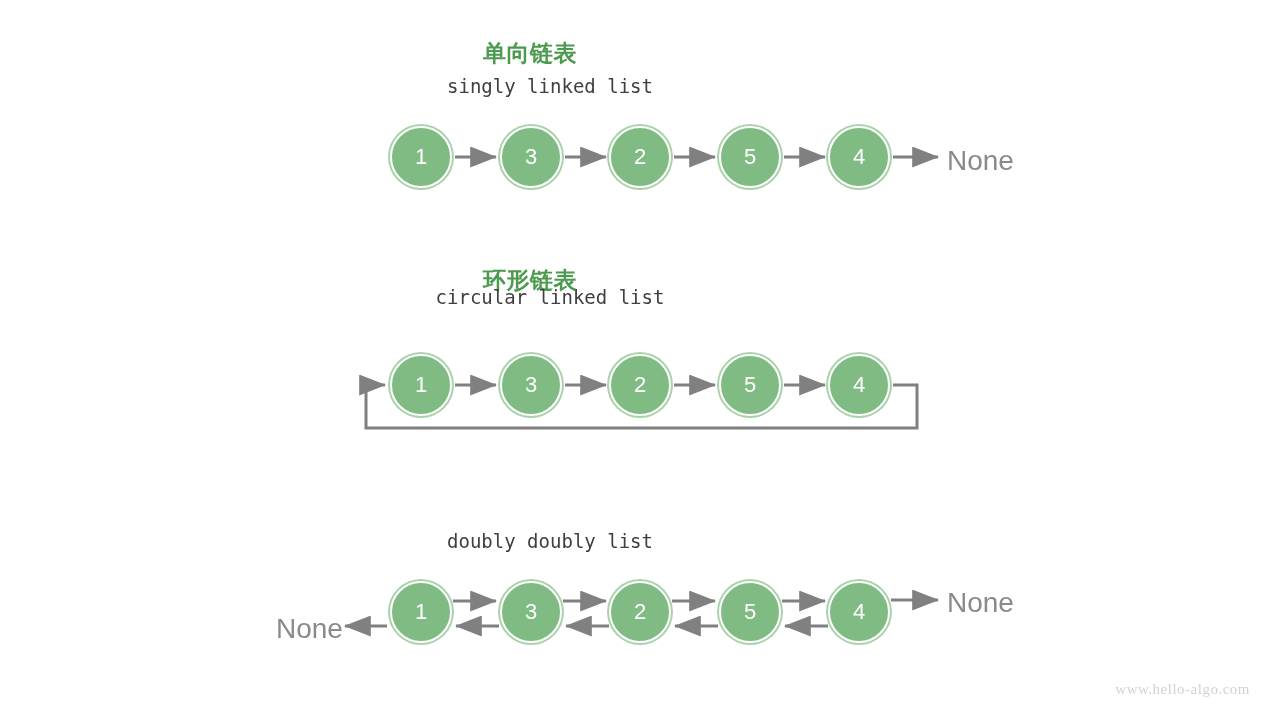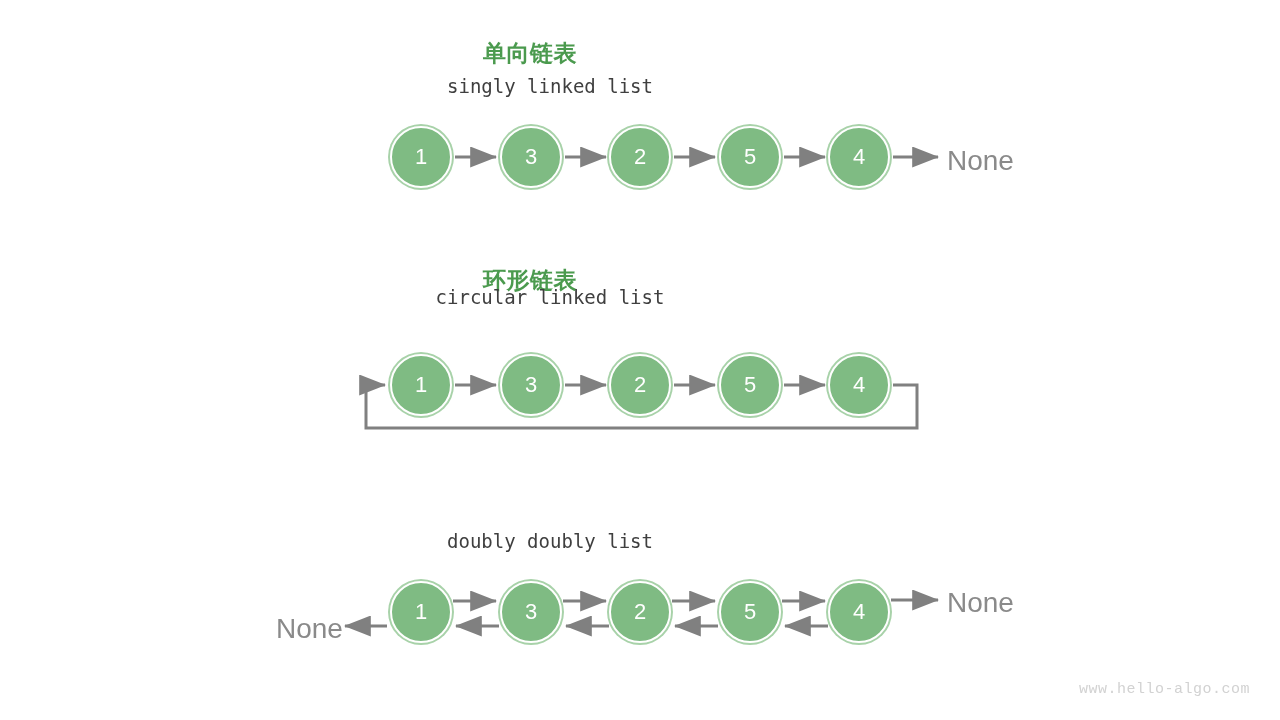--- a/index.html
+++ b/index.html
@@ -73,21 +73,21 @@
     font-size: 28px;
     font-family: "Liberation Sans", sans-serif;
     white-space: nowrap;
   }
   .watermark {
     position: absolute;
     right: 30px;
     bottom: 22px;
     color: #d2d2d2;
     font-size: 15px;
-    font-family: Liberation Mono, monospace;
+    font-family: Liberation Serif, serif;
     letter-spacing: 0.5px;
   }
   svg.edges {
     position: absolute;
     left: 0;
     top: 0;
     width: 1280px;
     height: 720px;
     pointer-events: none;
   }

